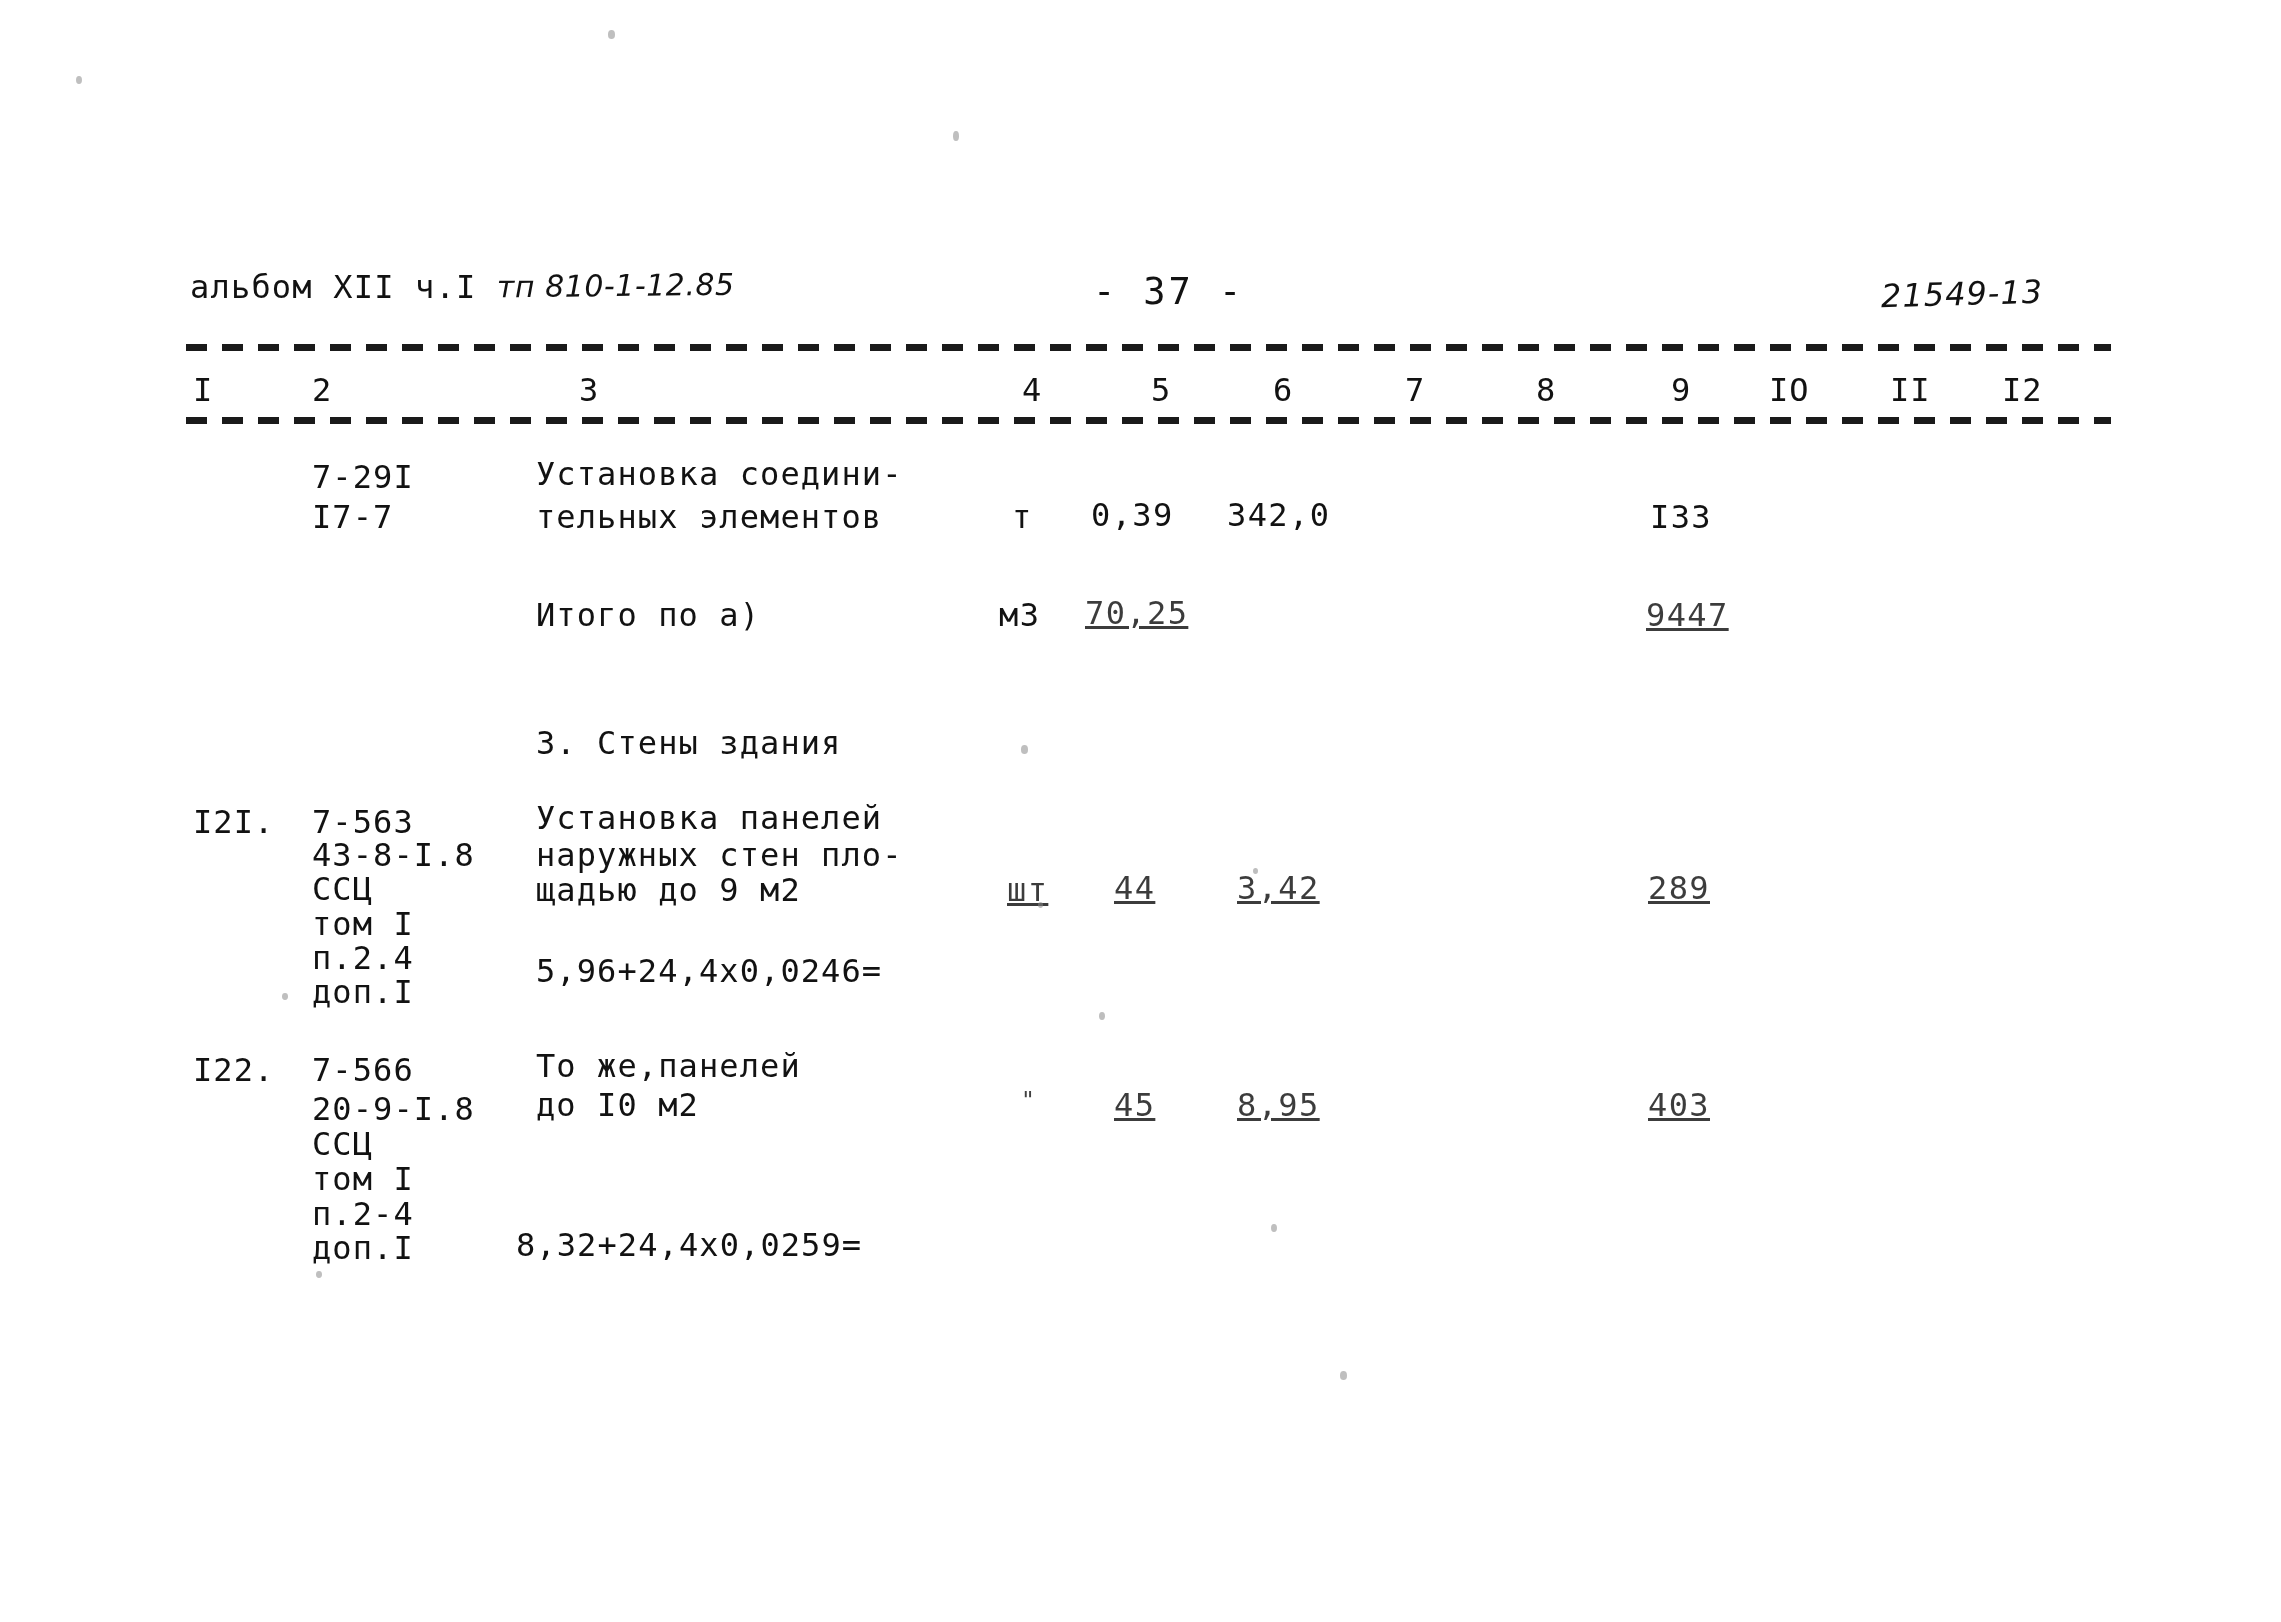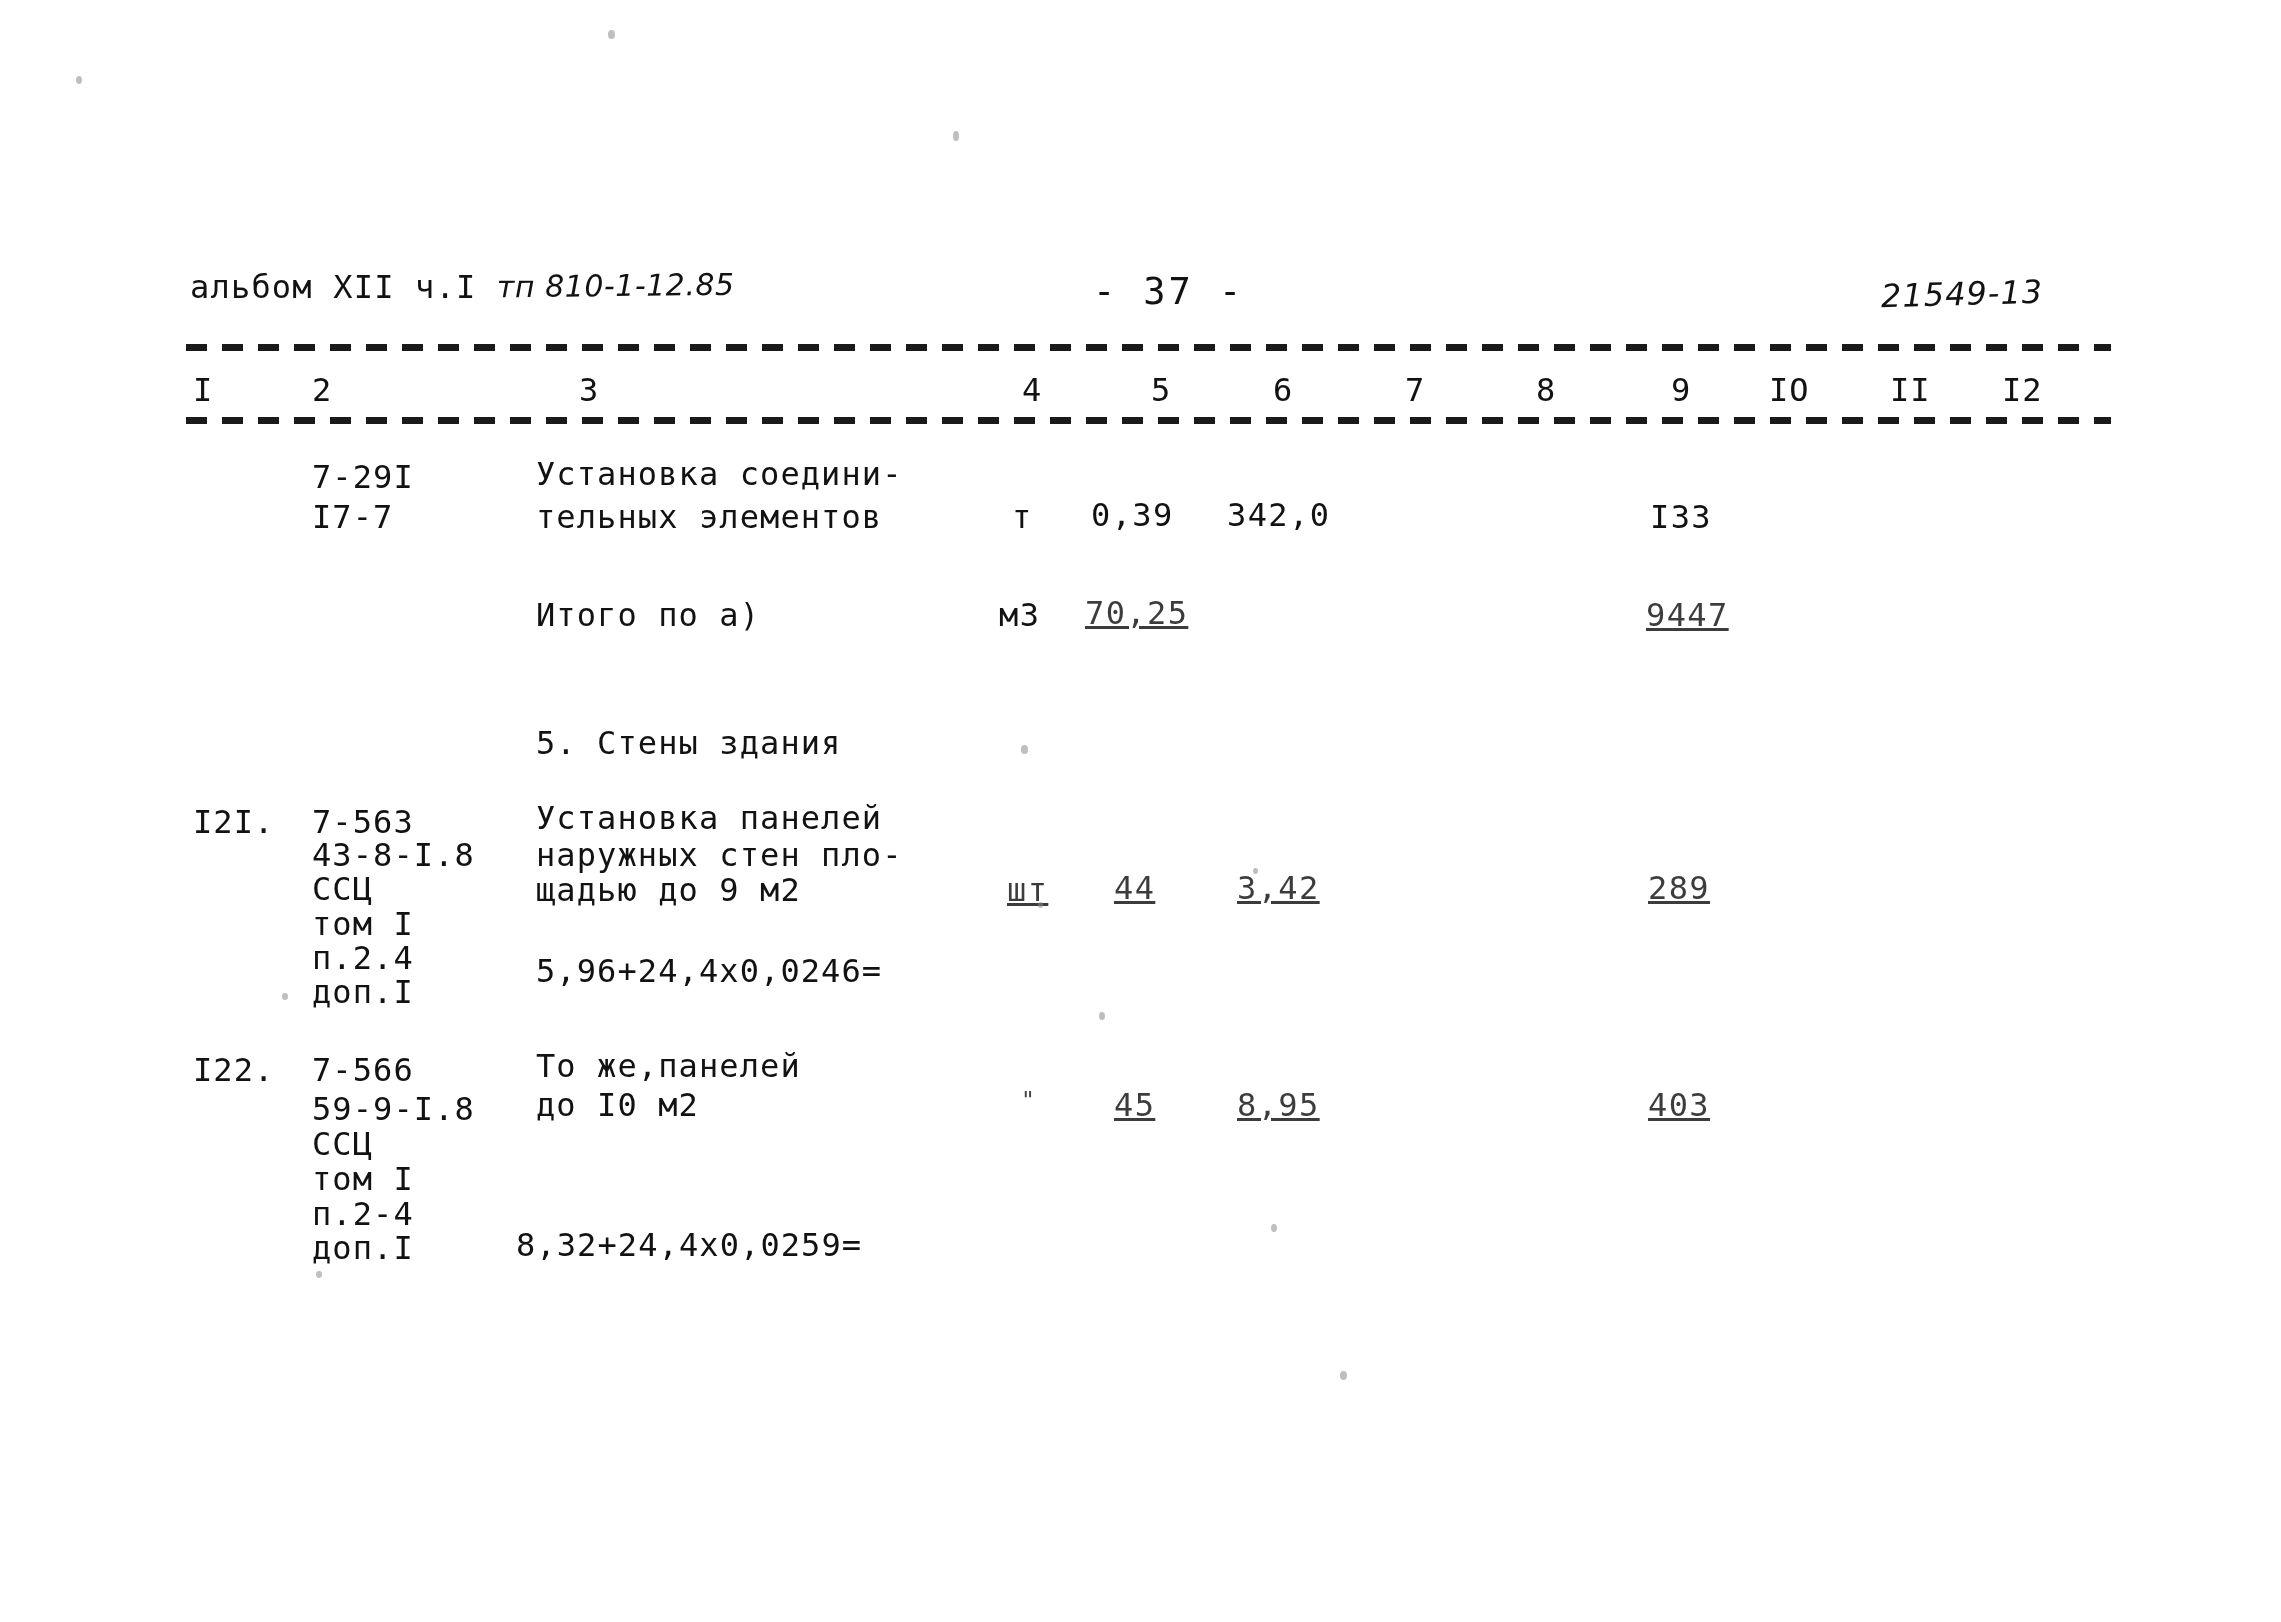--- a/index.html
+++ b/index.html
@@ -155,21 +155,21 @@
   <div class="cell num" style="left:1012px; top:497px">т</div>
   <div class="cell num" style="left:1091px; top:495px">0,39</div>
   <div class="cell num" style="left:1227px; top:495px">342,0</div>
   <div class="cell num" style="left:1650px; top:497px">I33</div>
 
   <div class="cell" style="left:536px; top:595px">Итого по а)</div>
   <div class="cell num" style="left:999px; top:595px">м3</div>
   <div class="cell num faint" style="left:1085px; top:593px">70,25</div>
   <div class="cell num faint" style="left:1646px; top:595px">9447</div>
 
-  <div class="cell" style="left:536px; top:723px">5. Стены здания</div>
+  <div class="cell" style="left:536px; top:723px">3. Стены здания</div>
 
   <div class="cell" style="left:193px; top:802px">I2I.</div>
 
   <div class="cell" style="left:312px; top:802px">7-563</div>
   <div class="cell" style="left:312px; top:835px">43-8-I.8</div>
   <div class="cell" style="left:312px; top:869px">ССЦ</div>
   <div class="cell" style="left:312px; top:904px">том I</div>
   <div class="cell" style="left:312px; top:938px">п.2.4</div>
   <div class="cell" style="left:312px; top:972px">доп.I</div>
 
@@ -180,21 +180,21 @@
   <div class="cell num faint" style="left:1007px; top:870px">шт</div>
   <div class="cell num faint" style="left:1114px; top:868px">44</div>
   <div class="cell num faint" style="left:1237px; top:868px">3,42</div>
   <div class="cell num faint" style="left:1648px; top:868px">289</div>
 
   <div class="cell" style="left:536px; top:951px">5,96+24,4х0,0246=</div>
 
   <div class="cell" style="left:193px; top:1050px">I22.</div>
 
   <div class="cell" style="left:312px; top:1050px">7-566</div>
-  <div class="cell" style="left:312px; top:1089px">59-9-I.8</div>
+  <div class="cell" style="left:312px; top:1089px">20-9-I.8</div>
   <div class="cell" style="left:312px; top:1124px">ССЦ</div>
   <div class="cell" style="left:312px; top:1159px">том I</div>
   <div class="cell" style="left:312px; top:1194px">п.2-4</div>
   <div class="cell" style="left:312px; top:1228px">доп.I</div>
 
   <div class="cell" style="left:536px; top:1046px">То же,панелей</div>
   <div class="cell" style="left:536px; top:1085px">до I0 м2</div>
 
   <div class="ditto" style="left:1021px; top:1087px">"</div>
   <div class="cell num faint" style="left:1114px; top:1085px">45</div>

